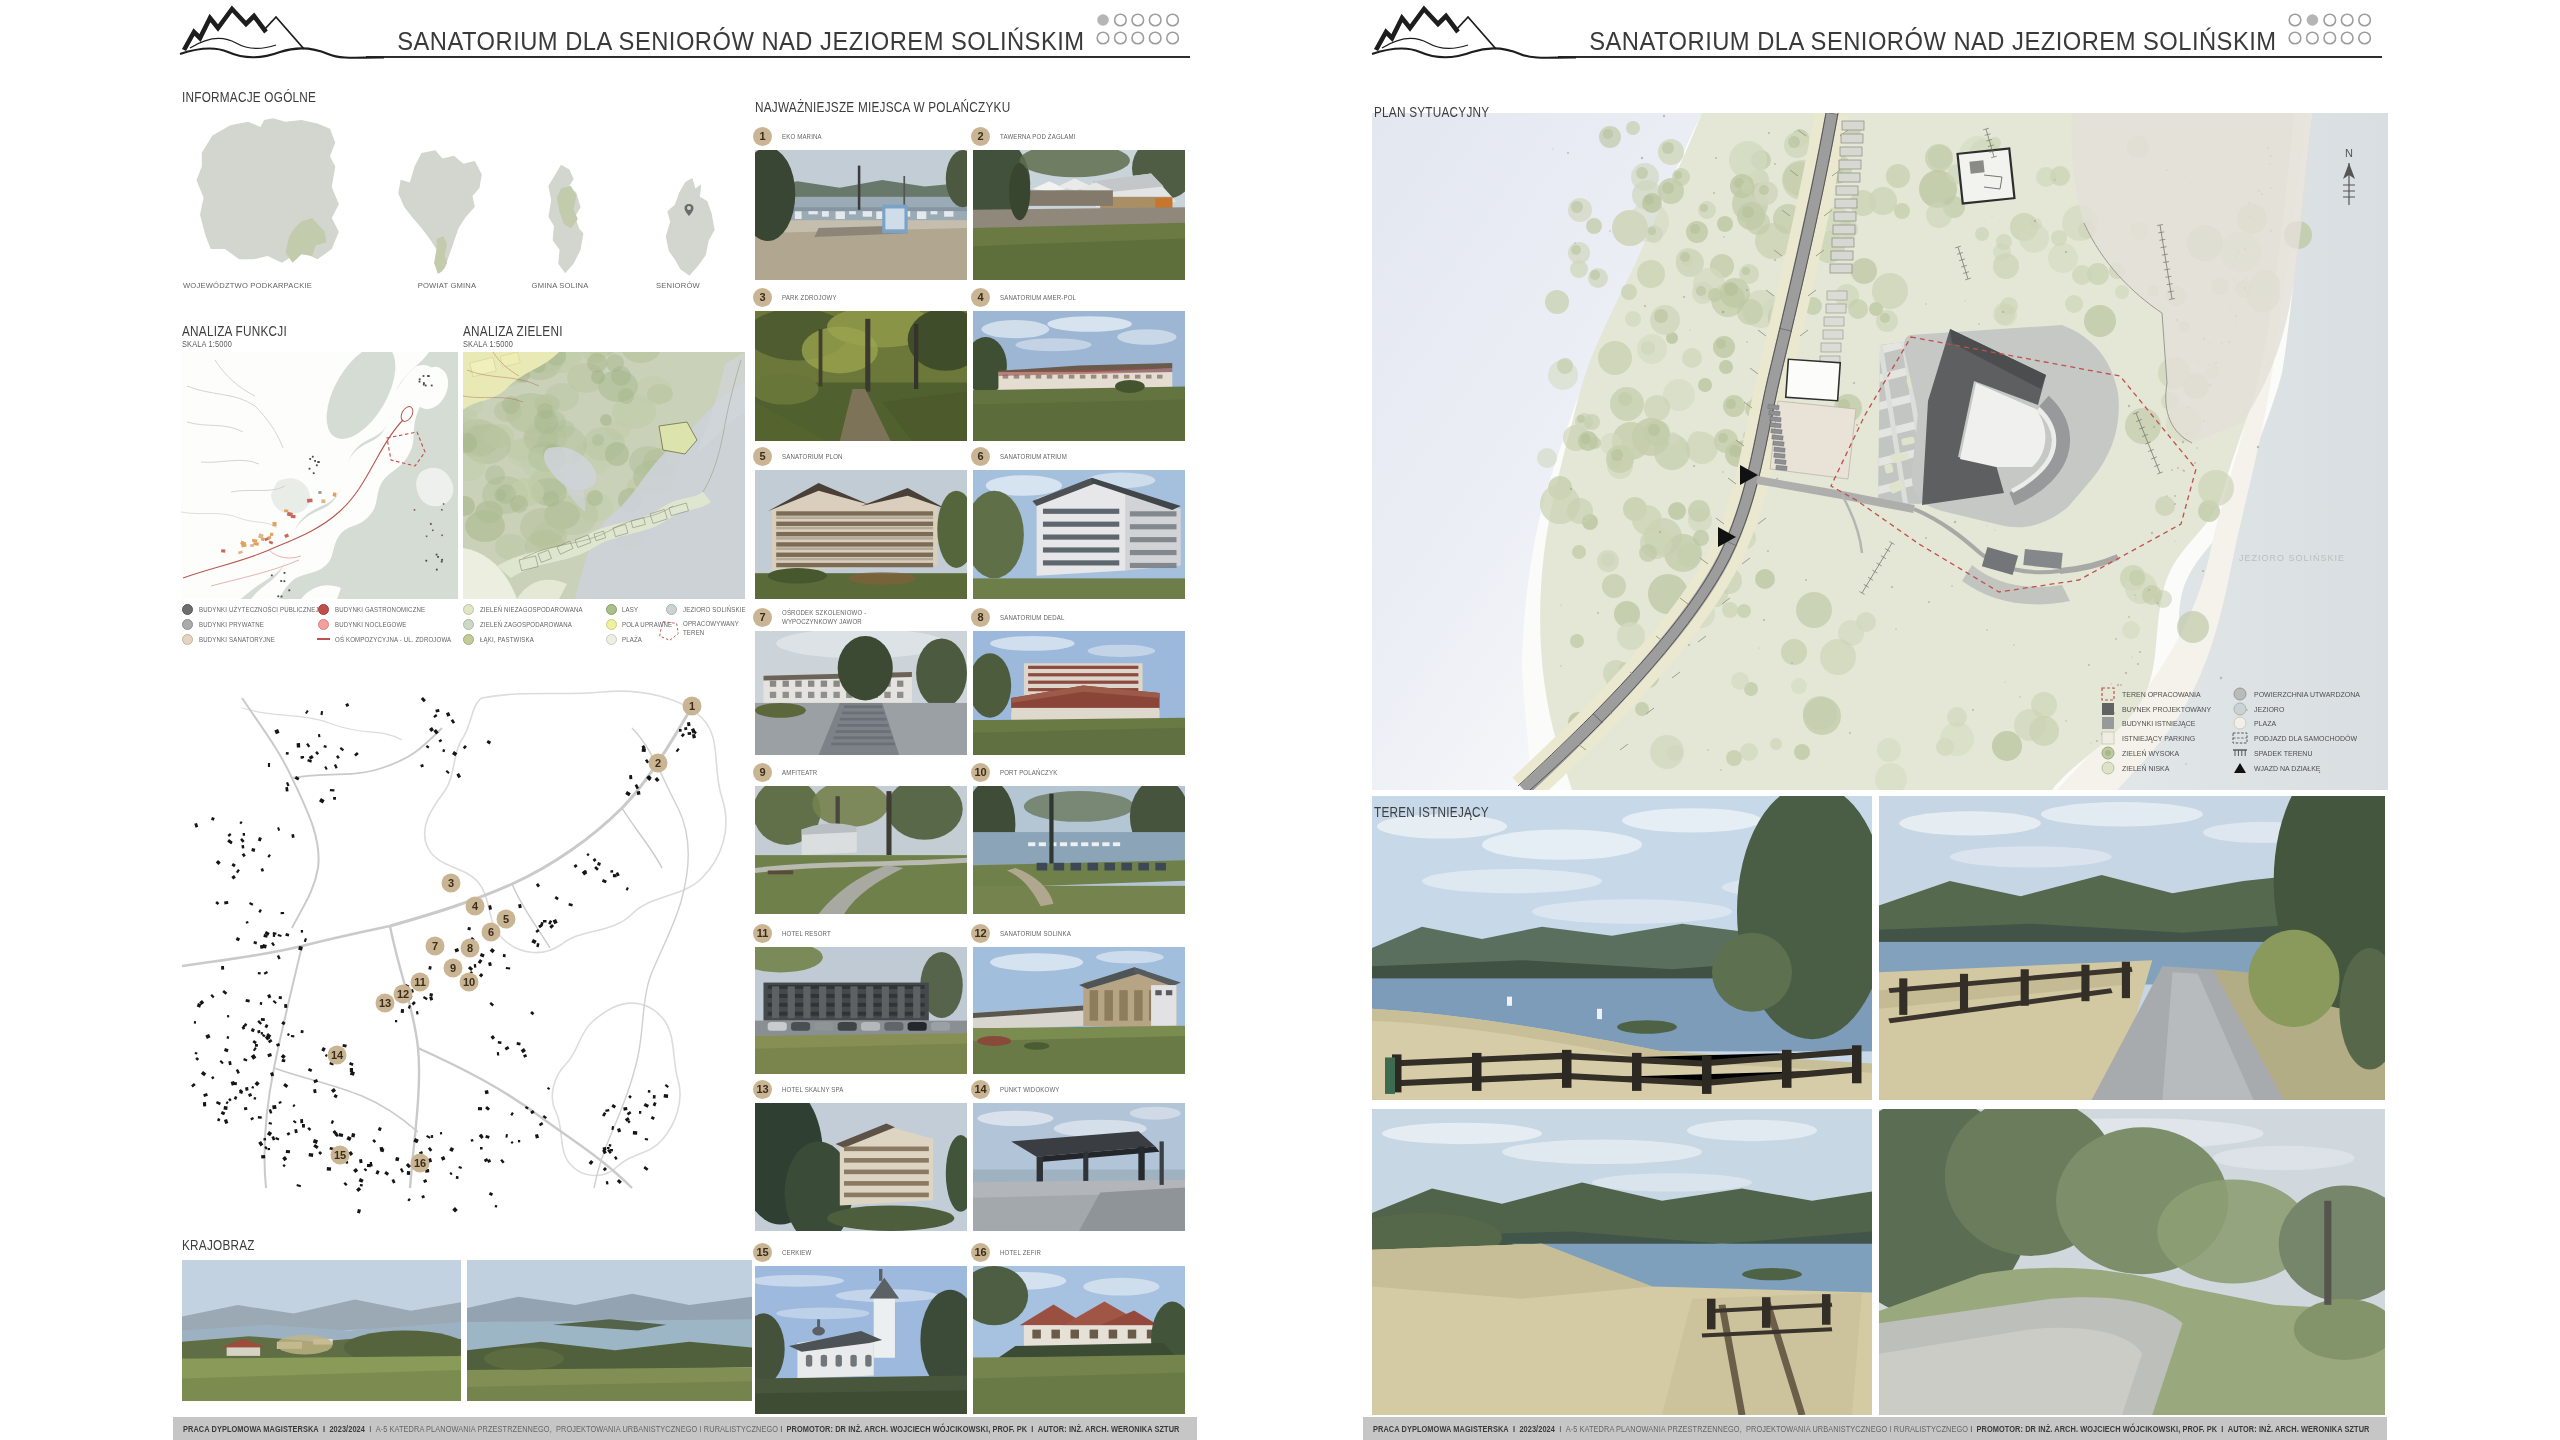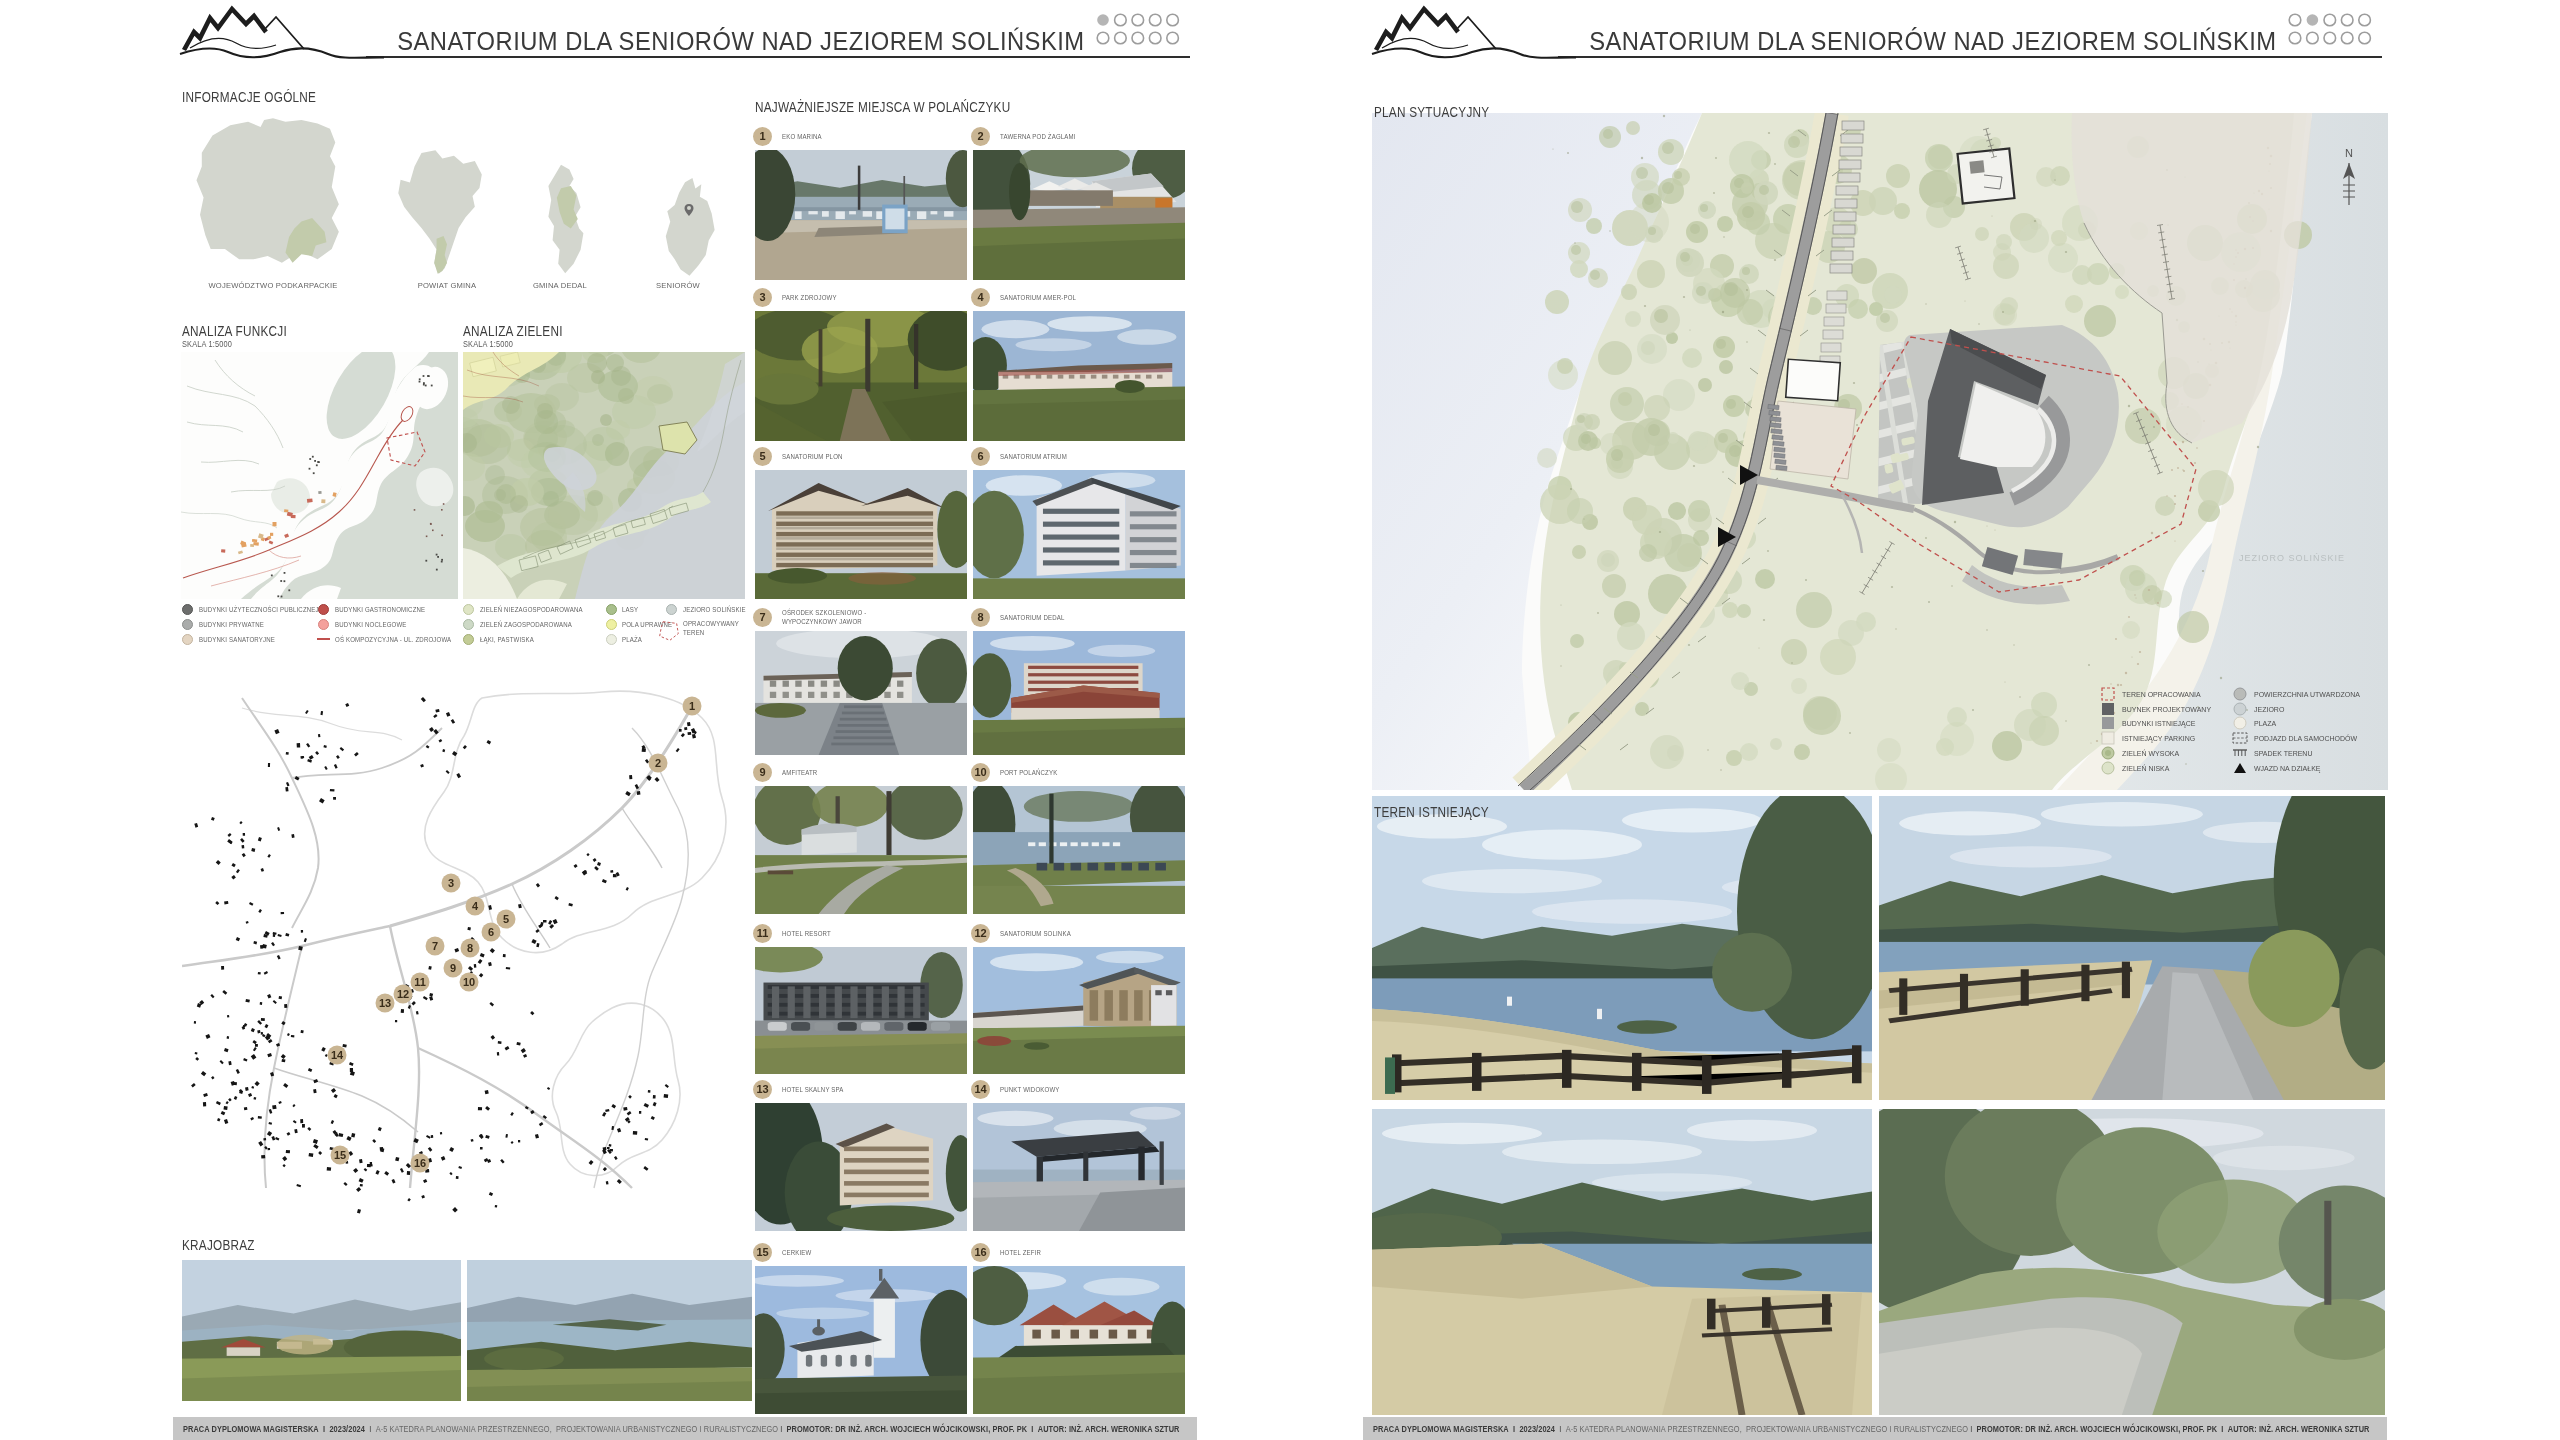--- a/index.html
+++ b/index.html
@@ -74,23 +74,23 @@
 <svg class="abs" style="left:533px;top:160px;" width="70" height="118" viewBox="0 0 100 100" preserveAspectRatio="none">
 <path d="M40 4 L52 8 L58 16 L52 22 L62 28 L68 40 L60 48 L66 58 L72 62 L68 76 L58 88 L46 96 L36 88 L38 76 L28 68 L30 56 L22 48 L26 34 L22 22 L32 12 Z" fill="#d3d6ce"></path>
     <path d="M40 24 L54 22 L62 30 L58 42 L64 50 L54 58 L44 54 L38 44 L34 32 Z" fill="#c2cbab"></path>
   </svg>
 <svg class="abs" style="left:651px;top:176px;" width="74" height="104" viewBox="0 0 100 100" preserveAspectRatio="none">
 <path d="M46 6 L56 2 L60 12 L68 8 L66 20 L76 24 L82 36 L86 52 L78 62 L74 76 L64 86 L52 96 L40 90 L32 80 L24 72 L20 58 L26 44 L22 34 L32 28 L38 16 Z" fill="#d3d6ce"></path>
   </svg>
 <svg class="abs" style="left:683px;top:203px;" width="12" height="14" viewBox="0 0 12 14">
 <path d="M6 1 C3 1 1.5 3 1.5 5.2 C1.5 8 6 13 6 13 C6 13 10.5 8 10.5 5.2 C10.5 3 9 1 6 1 Z M6 7 A2 2 0 1 1 6 3 A2 2 0 0 1 6 7 Z" fill="#6b6b6b"></path>
   </svg>
-<div class="abs lab" style="left:183px;top:281px;width:180px;text-align:center;transform:none;">WOJEWÓDZTWO PODKARPACKIE</div>
+<div class="abs lab" style="left:183px;top:281px;width:180px;text-align:left;transform:none;">WOJEWÓDZTWO PODKARPACKIE</div>
 <div class="abs lab" style="left:357px;top:281px;width:180px;text-align:center;transform:none;">POWIAT GMINA</div>
-<div class="abs lab" style="left:470px;top:281px;width:180px;text-align:center;transform:none;">GMINA DEDAL</div>
+<div class="abs lab" style="left:470px;top:281px;width:180px;text-align:center;transform:none;">GMINA SOLINA</div>
 <div class="abs lab" style="left:588px;top:281px;width:180px;text-align:center;transform:none;">SENIORÓW</div>
 <div class="abs hd" style="left:182px;top:322px;">ANALIZA FUNKCJI</div>
 <div class="abs sk" style="left:182px;top:339px;">SKALA 1:5000</div>
 <div class="abs hd" style="left:463px;top:322px;">ANALIZA ZIELENI</div>
 <div class="abs sk" style="left:463px;top:339px;">SKALA 1:5000</div>
 <svg class="abs" style="left:181px;top:352px;" width="277" height="247">
     <rect width="277" height="247" fill="#fdfdfc"></rect>
     <path d="M148 0 L277 0 L277 247 L60 247 C80 228 96 226 104 210 C114 192 108 180 122 166 C136 152 148 156 158 140 C168 124 162 112 174 98 C186 84 198 88 206 72 C214 58 210 44 220 30 C228 18 240 12 248 0 Z" fill="#d5dcd4"></path>
     <ellipse cx="180" cy="40" rx="26" ry="52" fill="#d5dcd4" transform="rotate(30 180 40)"></ellipse>
     <path d="M236 14 C248 10 258 18 254 30 C250 44 240 48 236 62 C230 78 236 88 228 102 C220 118 208 118 200 132 C194 144 198 154 188 164 C178 176 166 172 158 184 C150 196 154 206 144 214 C132 224 120 220 110 230 C102 238 100 244 98 247 L70 247 C84 230 94 230 102 214 C112 196 106 184 120 170 C134 156 146 160 156 144 C166 128 160 116 172 102 C184 88 196 92 204 76 C212 62 208 48 218 34 C224 24 230 18 236 14 Z" fill="#fdfdfc"></path>

